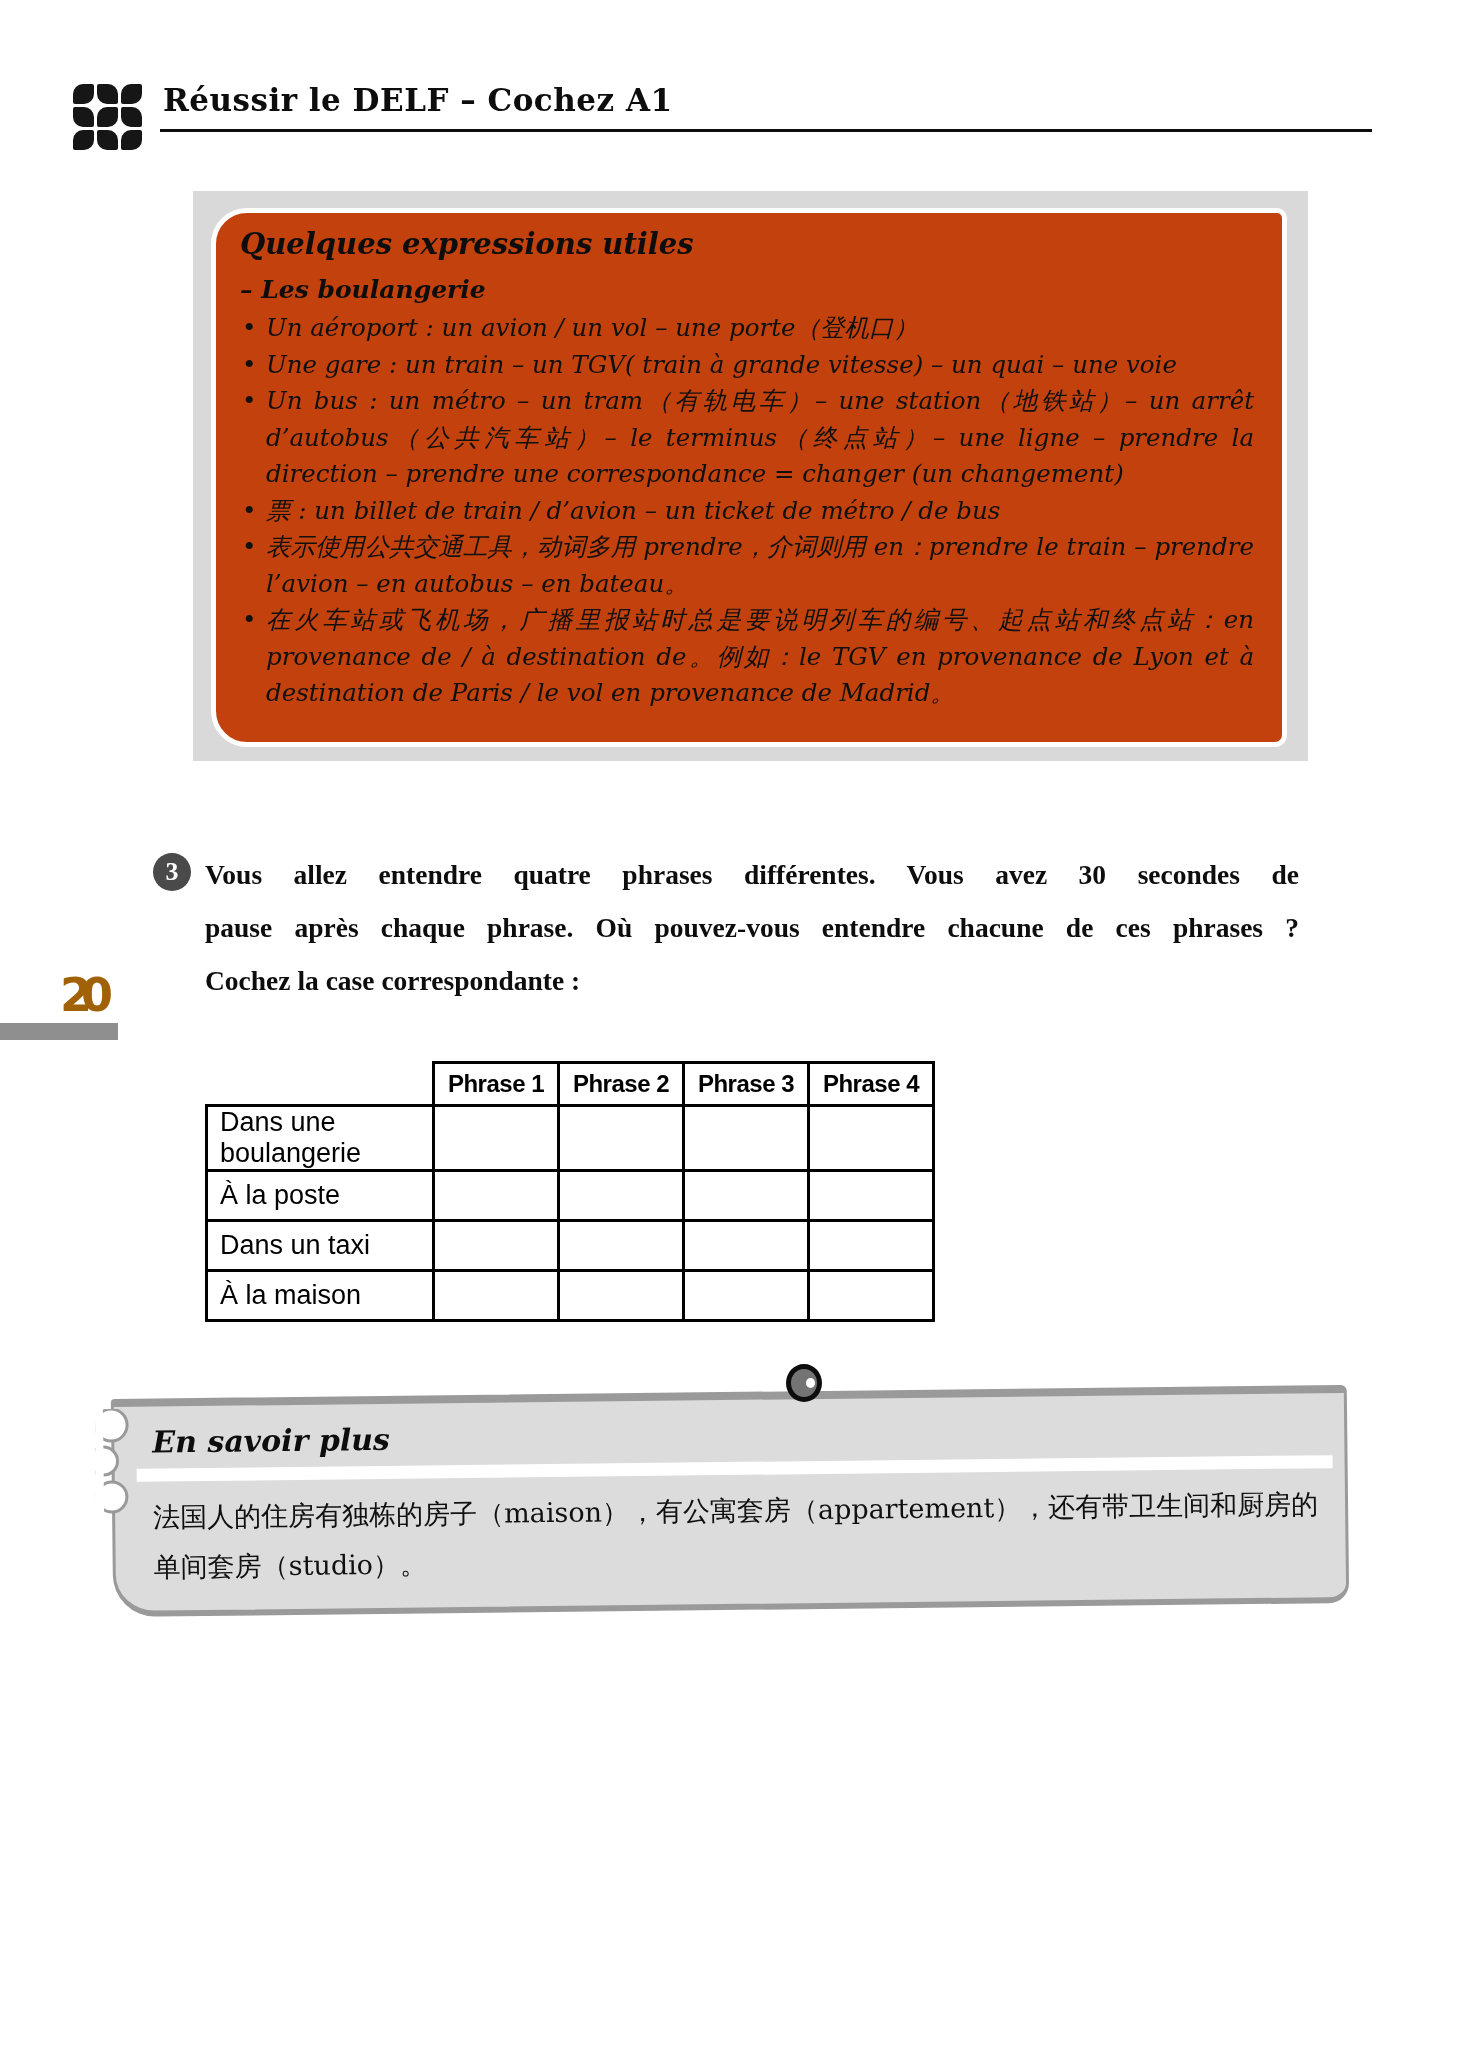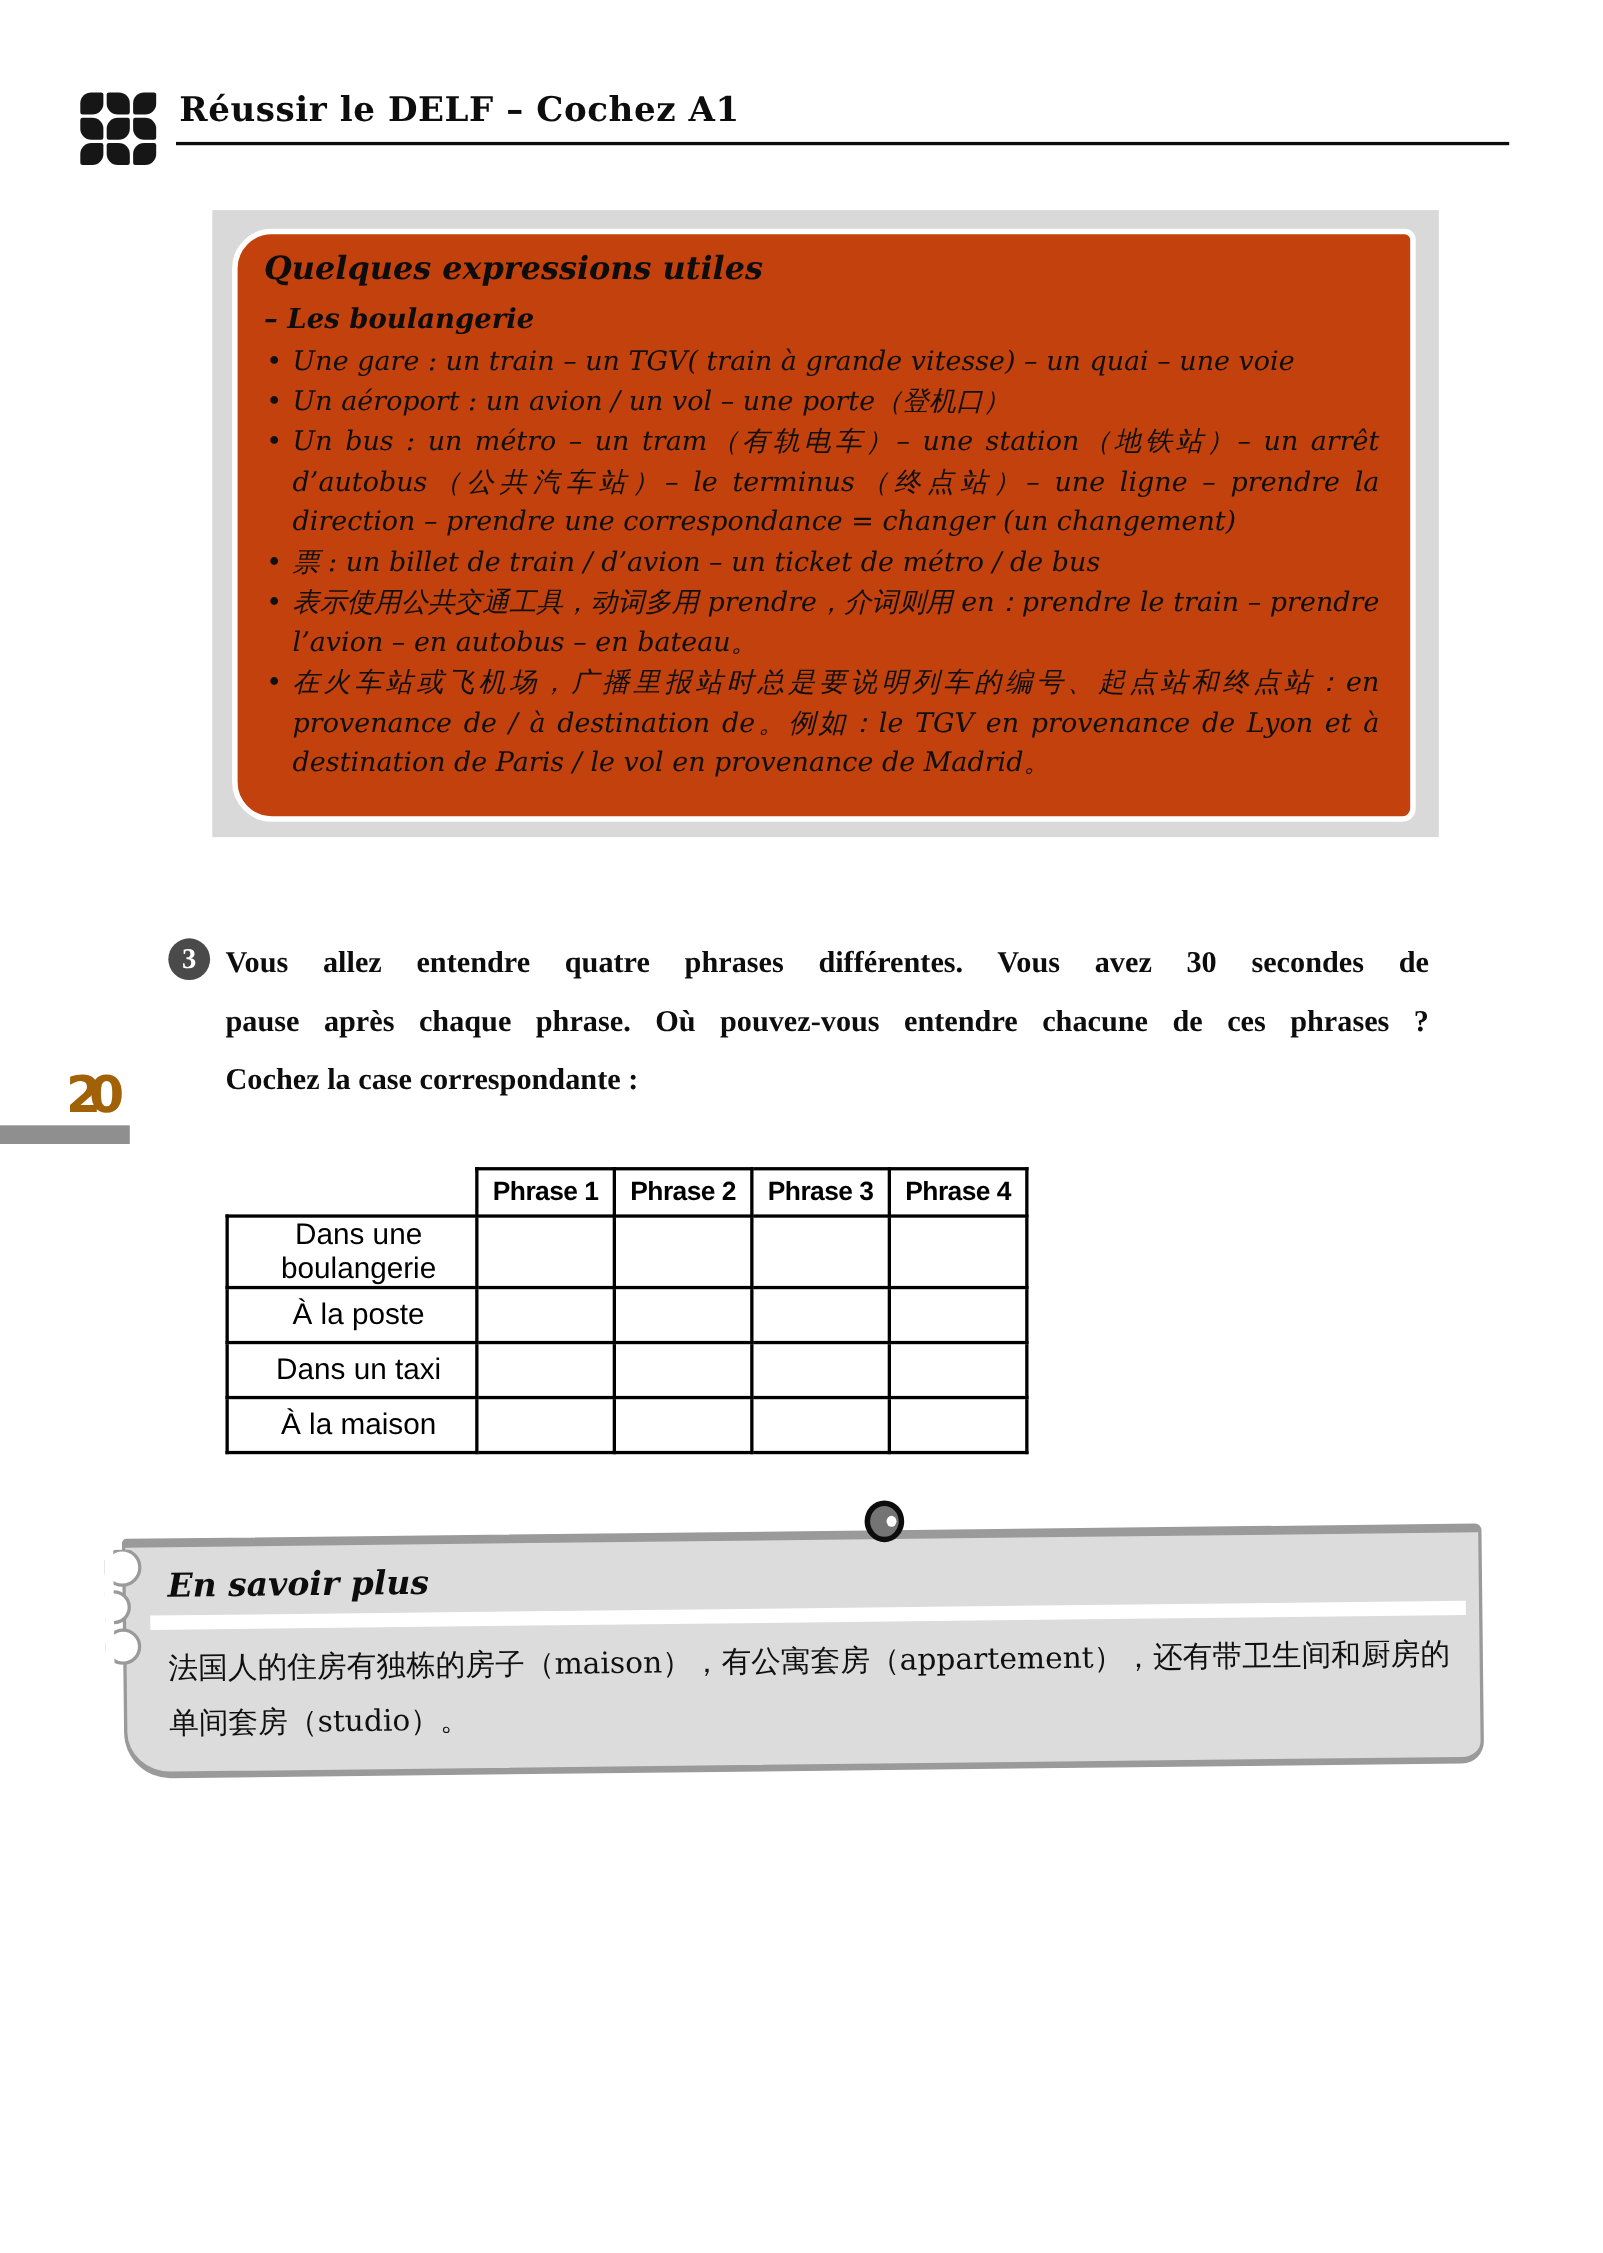--- a/index.html
+++ b/index.html
@@ -39,21 +39,21 @@
   #pg-num{position:absolute;left:60px;top:968px;font-family:"DejaVu Sans",sans-serif;
     font-weight:800;font-size:46px;letter-spacing:-11px;color:#a16207;}
   #pg-bar{position:absolute;left:0;top:1023px;width:118px;height:17px;background:#8f8f8f;}
   
   #tbl{position:absolute;left:205px;top:1061px;border-collapse:collapse;
     font-family:"Liberation Sans",sans-serif;color:#000;}
   #tbl td{border:3px solid #000;padding:0;}
   #tbl td.corner{border:none;}
   #tbl .th{width:122px;height:40px;text-align:center;vertical-align:middle;
     font-weight:bold;font-size:24px;letter-spacing:-.5px;}
-  #tbl .rlabel{width:212px;height:47px;font-size:27px;padding-left:12px;vertical-align:middle;text-align:center;}
+  #tbl .rlabel{width:212px;height:47px;font-size:27px;padding-left:12px;vertical-align:middle;}
   #tbl .cell{width:122px;height:47px;background:#fff;}
   
   #more-box{position:absolute;left:112px;top:1392px;width:1236px;height:218px;
     background:#dcdcdc;border:3px solid #9a9a9a;border-top-width:8px;border-bottom-width:6px;
     border-radius:4px 6px 20px 42px;transform:rotate(-0.65deg);box-sizing:border-box;}
   #torn{position:absolute;left:-19px;top:2px;}
   #more-title{position:absolute;left:38px;top:18px;font-size:30px;font-weight:bold;
     font-style:italic;color:#0d0d0d;}
   #more-underline{position:absolute;left:22px;top:62px;right:12px;height:13px;background:#ffffff;}
   #more-text{position:absolute;left:38px;top:86px;width:1168px;font-size:27px;line-height:50px;
@@ -80,22 +80,22 @@
       <span></span>
   </div>
   <div id="page-title">Réussir le DELF – Cochez A1</div>
   <div id="header-rule"></div>
 
   <div id="expr-outer">
     <div id="expr-inner">
       <div id="expr-title">Quelques expressions utiles</div>
       <div id="expr-sub">– Les boulangerie</div>
       <ul id="expr-list">
+        <li>Un aéroport : un avion / un vol – une porte（登机口）</li>
         <li>Une gare : un train – un TGV( train à grande vitesse) – un quai – une voie</li>
-        <li>Un aéroport : un avion / un vol – une porte（登机口）</li>
         <li>Un bus : un métro – un tram（有轨电车）– une station（地铁站）– un arrêt d’autobus（公共汽车站）– le terminus（终点站）– une ligne – prendre la direction – prendre une correspondance = changer (un changement)</li>
         <li>票 : un billet de train / d’avion – un ticket de métro / de bus</li>
         <li>表示使用公共交通工具，动词多用 prendre，介词则用 en：prendre le train – prendre l’avion – en autobus – en bateau。</li>
         <li>在火车站或飞机场，广播里报站时总是要说明列车的编号、起点站和终点站：en provenance de / à destination de。例如：le TGV en provenance de Lyon et à destination de Paris / le vol en provenance de Madrid。</li>
       </ul>
     </div>
   </div>
 
   <div id="ex-badge">3</div>
   <div id="ex-text">

